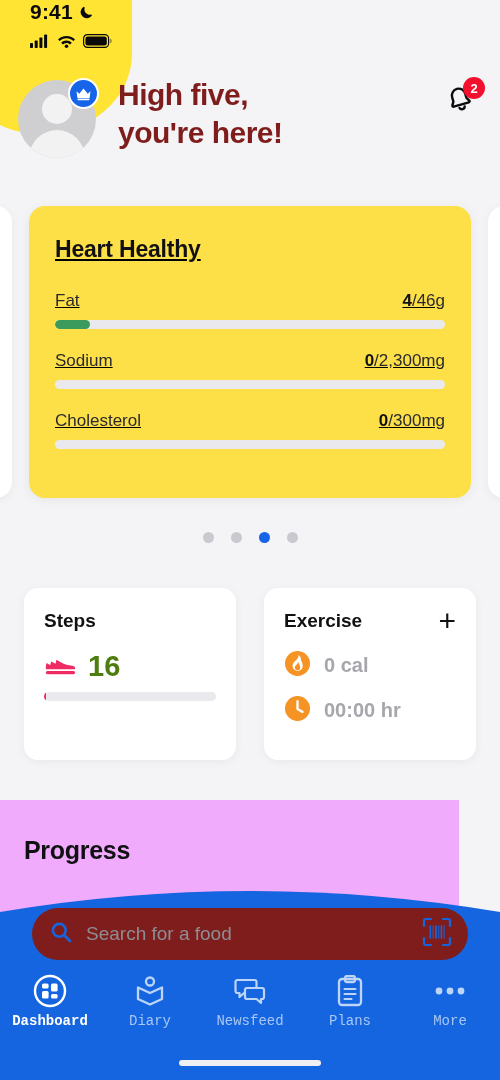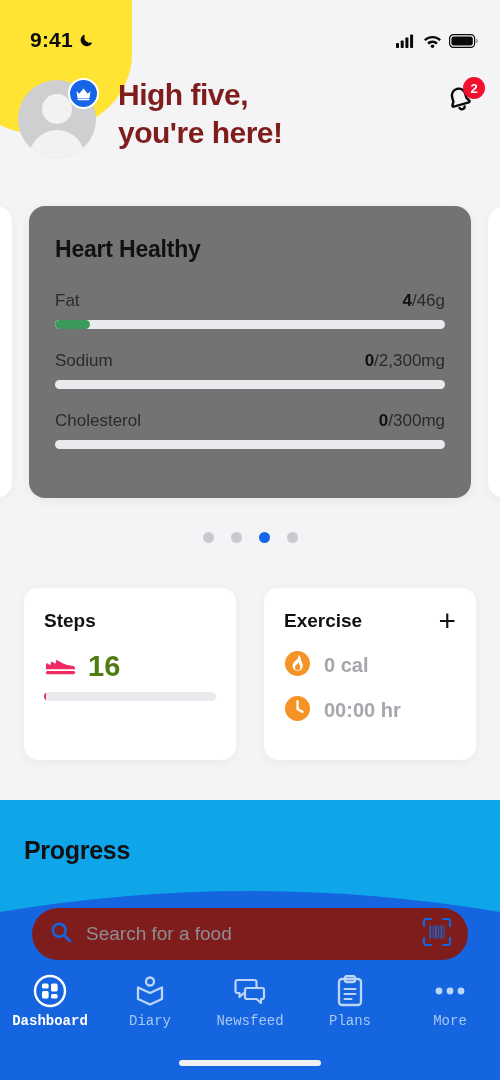--- a/index.html
+++ b/index.html
@@ -23,22 +23,23 @@
     background:#ffe433;
     border-radius:0 0 96px 96px / 0 0 80px 80px;
     border-bottom-right-radius:110px 96px;
     z-index:0;
   }
 
   
   .status-bar{
     position:absolute; left:0; top:0; width:500px; height:52px;
     z-index:6;
-    display:flex; align-items:flex-end; justify-content:space-between;
+    display:flex; align-items:flex-start; justify-content:space-between;
     padding:0 22px 0 30px;
+    flex-direction:column;
   }
   .status-left{ display:flex; align-items:center; gap:6px; }
   .status-time{ font-size:21px; font-weight:bold; color:#0a0a0a; letter-spacing:0.2px; }
   .moon-icon{ width:15px; height:15px; position:relative; display:inline-block; }
   .moon-icon svg{ display:block; }
   .status-right{ display:flex; align-items:center; gap:7px; }
 
   
   .header{
     position:absolute; left:0; top:52px; width:500px; height:140px;
@@ -95,23 +96,24 @@
   .side-card{
     position:absolute; top:14px; width:52px; height:292px;
     background:#ffffff; border-radius:16px;
     box-shadow:0 2px 10px rgba(20,20,30,0.05);
   }
   .side-card.left{ left:-40px; }
   .side-card.right{ right:-40px; }
   .main-card{
     position:absolute; left:29px; top:14px;
     width:442px; height:292px;
-    background:#737373; border-radius:16px;
+    background:#fde047; border-radius:16px;
     box-shadow:0 2px 12px rgba(20,20,30,0.06);
     padding:30px 26px 0 26px;
+    text-decoration:underline;
   }
   .card-title{
     font-size:23px; font-weight:bold; color:#111114; letter-spacing:-0.2px;
     margin-bottom:28px;
   }
   .nutrient{ margin-bottom:22px; }
   .nutrient:last-child{ margin-bottom:0; }
   .nutrient-row{
     display:flex; justify-content:space-between; align-items:baseline;
     margin-bottom:9px;
@@ -161,22 +163,22 @@
   .steps-track{
     width:100%; height:9px; border-radius:5px; background:#eaeaee;
     position:relative; overflow:hidden;
   }
   .steps-fill{ position:absolute; left:0; top:0; height:9px; background:#ef2b63; border-radius:5px; }
   .ex-line{ display:flex; align-items:center; gap:13px; margin-bottom:14px; }
   .ex-val{ font-size:20px; color:#a6a6ac; font-weight:600; }
 
   
   .progress-section{
-    position:absolute; left:0; top:800px; width:500px; height:120px;
-    background:#0ea5e9; z-index:1;
+    position:absolute; left:0; top:800px; width:459px; height:120px;
+    background:#f0abfc; z-index:1;
   }
   .progress-title{
     position:absolute; left:24px; top:36px;
     font-size:25px; font-weight:bold; color:#111114; letter-spacing:-0.3px;
   }
 
   
   .bottom-panel{
     position:absolute; left:0; bottom:0; width:500px; height:198px;
     z-index:8;

